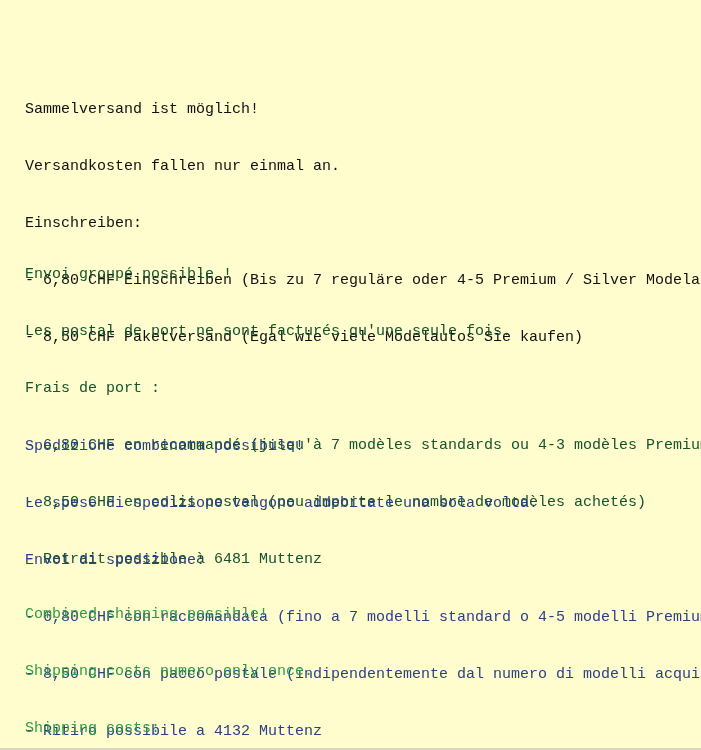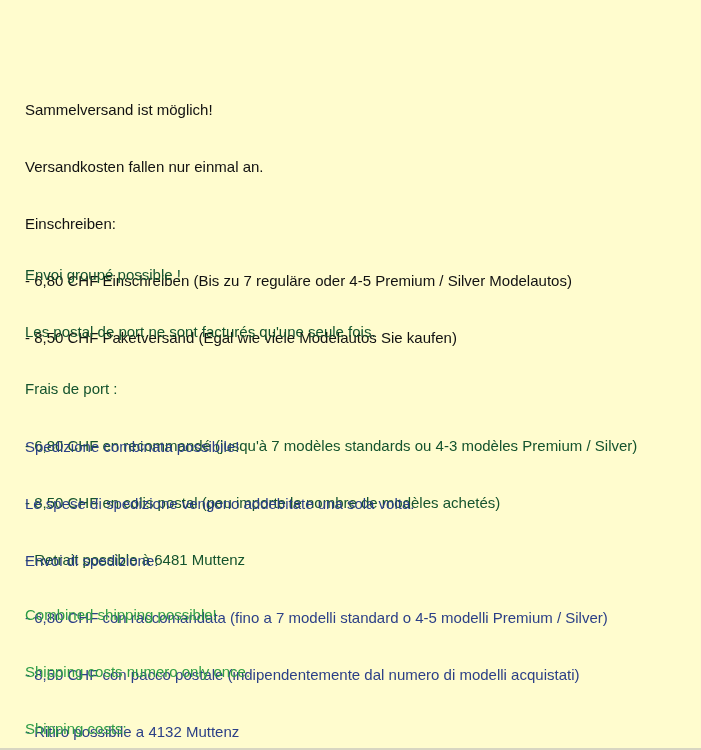--- a/index.html
+++ b/index.html
@@ -1,21 +1,21 @@
 <!DOCTYPE html>
 <html><head>
 <meta charset="utf-8">
 <style>
   html, body { margin: 0; padding: 0; }
   .page {
     position: relative;
     width: 701px;
     height: 750px;
     overflow: hidden;
-    font-family: Liberation Sans, sans-serif;
+    font-family: Liberation Mono, monospace;
   }
   .lang-block {
     position: absolute;
     left: 25px;
     margin: 0;
     font-size: 15px;
     line-height: 19px;
     white-space: pre;
     letter-spacing: 0;
   }

